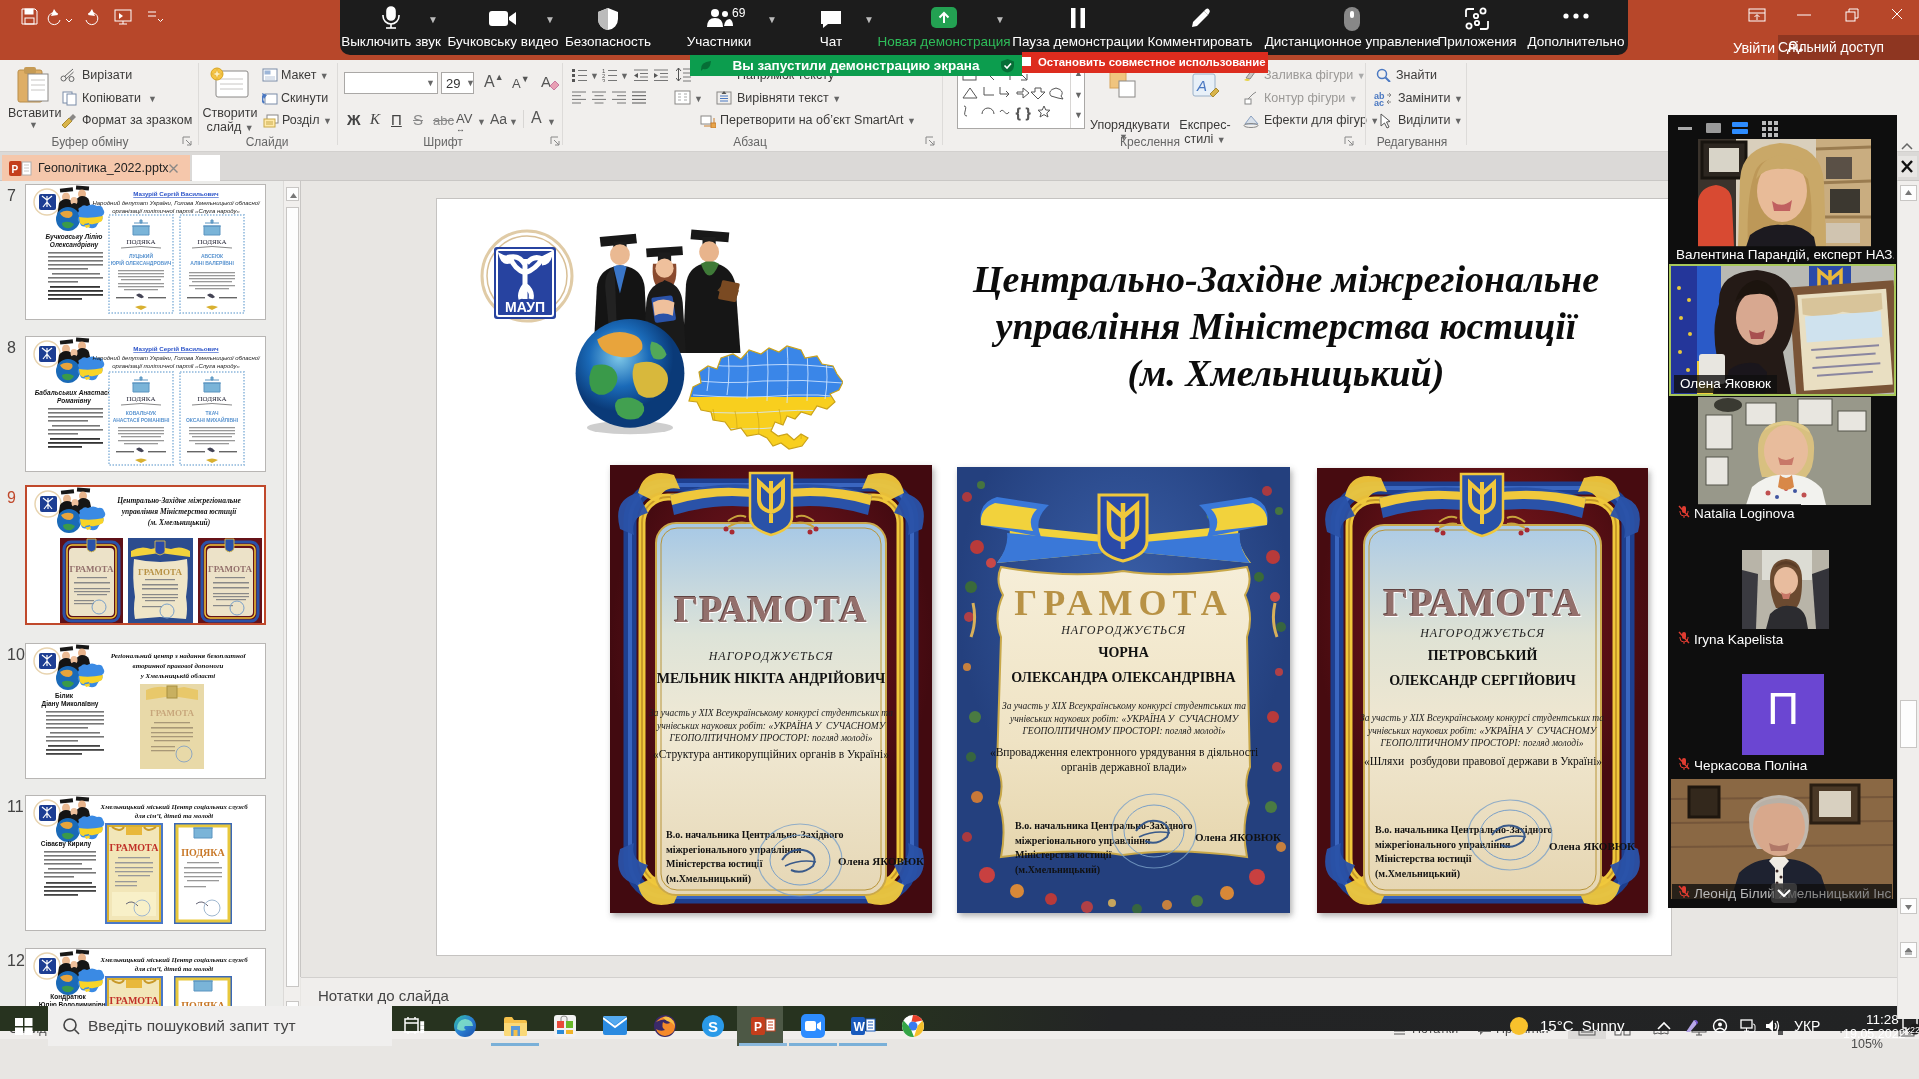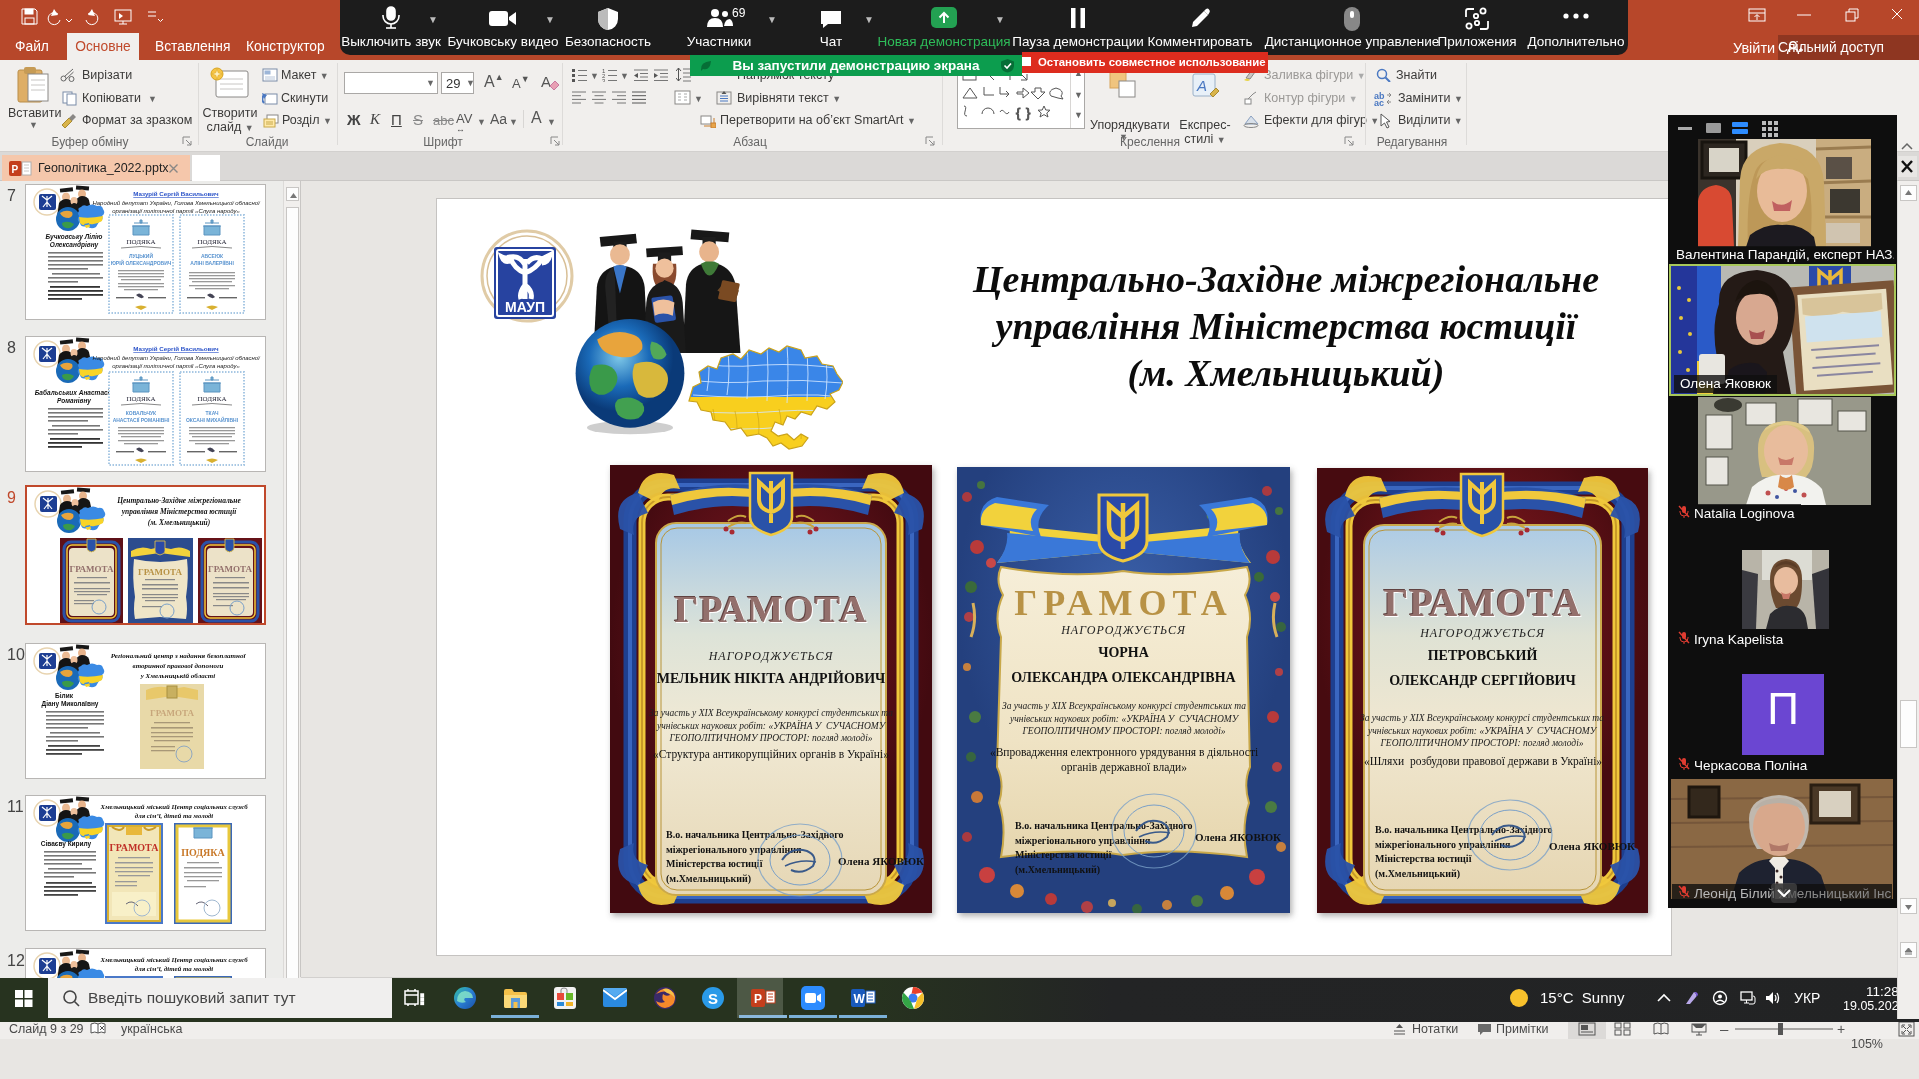--- a/index.html
+++ b/index.html
@@ -31,21 +31,21 @@
 .thumb{position:absolute;left:25px;width:241px;height:136px;background:#fff;border:1px solid #b8b6b4;overflow:hidden}
 .thumbnum{position:absolute;left:7px;font-size:16px;color:#444}
 #lscroll{position:absolute;left:283px;top:181px;width:17px;height:838px;background:#f1efed;border-left:1px solid #dcdad8}
 
 #mainarea{position:absolute;left:300px;top:181px;width:1597px;height:796px;background:#e8e6e3;border-left:1px solid #c8c6c4}
 #slide{position:absolute;left:437px;top:199px;width:1234px;height:756px;background:#fff;outline:1px solid #c5c3c1}
 #notes{position:absolute;left:301px;top:977px;width:1596px;height:42px;background:#f0eeec;border-top:1px solid #d2d0ce;color:#444;font-size:15px}
 
 #statusbar{position:absolute;left:0;top:1019px;width:1919px;height:20px;background:#f0eeec;color:#4a4a4a;font-size:12.5px}
 
-#taskbar{position:absolute;left:0;top:978px;width:1919px;height:44px;background:linear-gradient(90deg,#27331f 0,#27331f 45%,#232425 58%,#222324 100%)}
+#taskbar{position:absolute;left:0;top:1006px;width:1919px;height:25px;background:linear-gradient(90deg,#27331f 0,#27331f 45%,#232425 58%,#222324 100%)}
 #searchbox{position:absolute;left:48px;top:0;width:344px;height:40px;background:#f0efee;color:#454545;font-size:15.5px;line-height:40px}
 
 #videopanel{position:absolute;left:1668px;top:115px;width:229px;height:793px;background:#0e0e0e;color:#fff}
 .vname{position:absolute;font-size:13.5px;color:#fff;background:rgba(15,15,15,.8);padding:1px 6px 2px 6px;white-space:nowrap;overflow:hidden}
 .vmic{display:inline-block;color:#e03c31;font-size:12px;margin-right:4px}
 #rscroll{position:absolute;left:1897px;top:181px;width:22px;height:838px;background:#f0eeec;border-left:1px solid #dddbd9}
 </style></head>
 <body>
 <div id="root">
   <div id="titlebar">
@@ -59,26 +59,20 @@
           <path d="M46 13 l3 3 l3 -3" stroke-width="1"></path>
         <path d="M68 8 A6 6 0 1 1 66 14"></path>
           <path d="M72 3 L68 9 L75 10 Z" fill="#fff" stroke="none"></path>
         <rect x="95" y="4" width="16" height="11"></rect>
           <path d="M99 18 h8 M103 15 v3"></path>
           <path d="M99 7 l4 3 l-4 3 Z" fill="#fff" stroke="none"></path>
         <path d="M128 6 h8 M128 10 h8" stroke-width="1.2"></path>
           <path d="M138 13 l2.5 2.5 l2.5 -2.5" stroke-width="1"></path>
       </g>
     </svg>
-    <div class="abs" style="left:0;top:33px;width:340px;height:27px;color:#fff;font-size:13.8px">
-      <span class="abs" style="left:15px;top:6px">Файл</span>
-      <div class="abs" style="left:67px;top:0;width:72px;height:27px;background:#f1efed;color:#c04a2c;text-align:center;line-height:27px">Основне</div>
-      <span class="abs" style="left:155px;top:6px">Вставлення</span>
-      <span class="abs" style="left:246px;top:6px">Конструктор</span>
-    </div>
     <svg class="abs" style="left:1744px;top:7px" width="175" height="18">
       <g stroke="#fff" fill="none">
         <rect x="5" y="2" width="16" height="12"></rect>
           <line x1="5" y1="6" x2="21" y2="6"></line>
           <path d="M13 13 V8 M10.5 10 L13 7.5 L15.5 10"></path>
         <line x1="53" y1="8" x2="67" y2="8"></line>
         <rect x="102" y="5" width="9" height="9"></rect>
           <path d="M105 5 V2 H114 V11 H111"></path>
         <path d="M148 2 L158 12 M158 2 L148 12"></path>
       </g>

